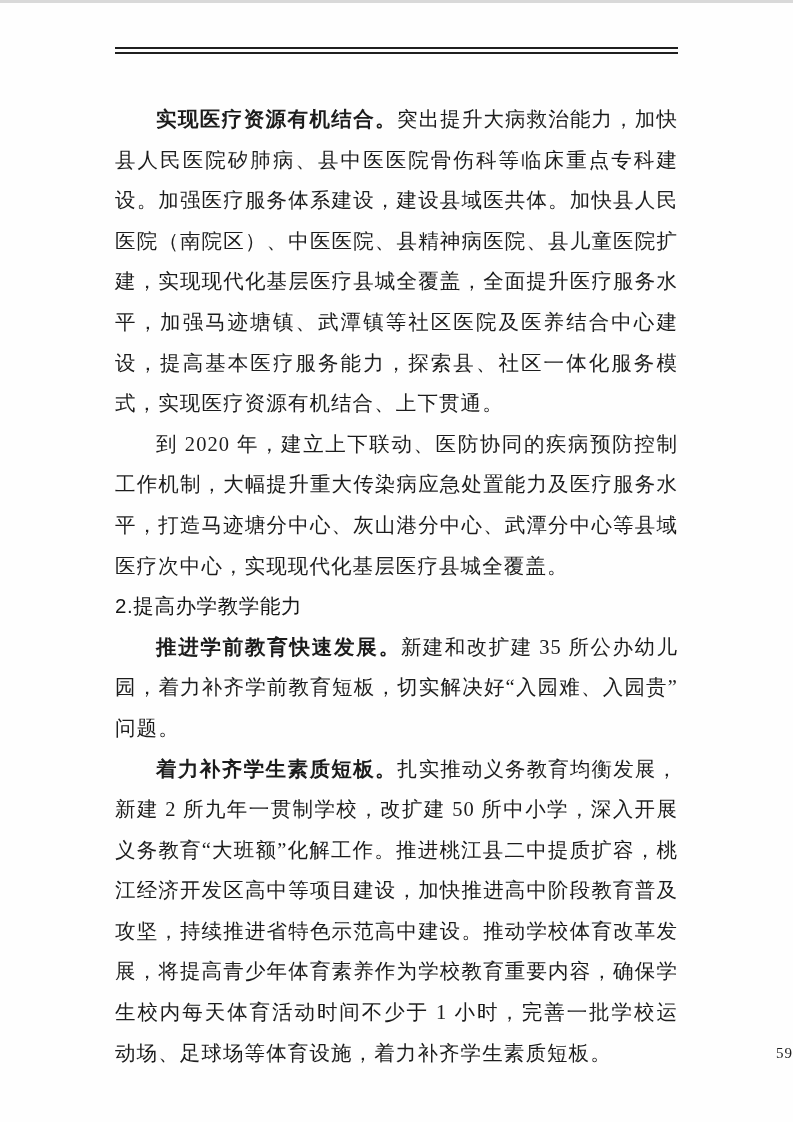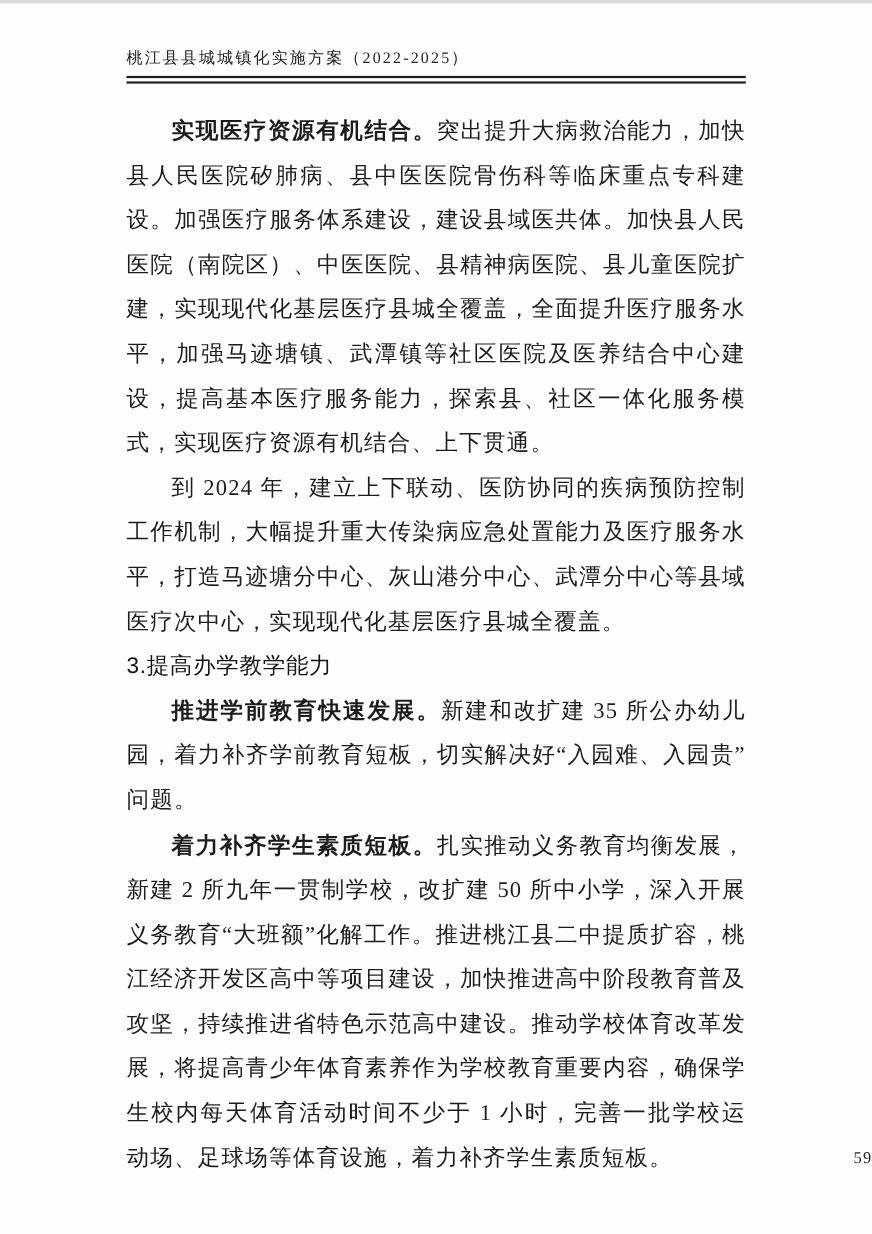--- a/index.html
+++ b/index.html
@@ -89,32 +89,31 @@
   }
 </style>
 </head>
 <body>
 
 <div class="page">
 
   <div class="scan-edge-top"></div>
 
   <div class="header">
-    <div class="header-title">桃江县县城城镇化实施方案（2022-2025）</div>
     <div class="header-rule"></div>
   </div>
 
   <div class="content">
 
 
     <p class="para para-indent"><span class="para-lead">实现医疗资源有机结合。</span><span>突出提升大病救治能力，加快县人民医院矽肺病、县中医医院骨伤科等临床重点专科建设。加强医疗服务体系建设，建设县域医共体。加快县人民医院（南院区）、中医医院、县精神病医院、县儿童医院扩建，实现现代化基层医疗县城全覆盖，全面提升医疗服务水平，加强马迹塘镇、武潭镇等社区医院及医养结合中心建设，提高基本医疗服务能力，探索县、社区一体化服务模式，实现医疗资源有机结合、上下贯通。</span></p>
 
-    <p class="para para-indent">到 2024 年，建立上下联动、医防协同的疾病预防控制工作机制，大幅提升重大传染病应急处置能力及医疗服务水平，打造马迹塘分中心、灰山港分中心、武潭分中心等县域医疗次中心，实现现代化基层医疗县城全覆盖。</p>
+    <p class="para para-indent">到 2020 年，建立上下联动、医防协同的疾病预防控制工作机制，大幅提升重大传染病应急处置能力及医疗服务水平，打造马迹塘分中心、灰山港分中心、武潭分中心等县域医疗次中心，实现现代化基层医疗县城全覆盖。</p>
 
-    <h3 class="section-heading">3.提高办学教学能力</h3>
+    <h3 class="section-heading">2.提高办学教学能力</h3>
 
     <p class="para para-indent"><span class="para-lead">推进学前教育快速发展。</span><span>新建和改扩建 35 所公办幼儿园，着力补齐学前教育短板，切实解决好“入园难、入园贵”问题。</span></p>
 
     <p class="para para-indent"><span class="para-lead">着力补齐学生素质短板。</span><span>扎实推动义务教育均衡发展，新建 2 所九年一贯制学校，改扩建 50 所中小学，深入开展义务教育“大班额”化解工作。推进桃江县二中提质扩容，桃江经济开发区高中等项目建设，加快推进高中阶段教育普及攻坚，持续推进省特色示范高中建设。推动学校体育改革发展，将提高青少年体育素养作为学校教育重要内容，确保学生校内每天体育活动时间不少于 1 小时，完善一批学校运动场、足球场等体育设施，着力补齐学生素质短板。</span></p>
 
   </div>
 
   <div class="footer">
     <span class="page-number">59</span>
   </div>

